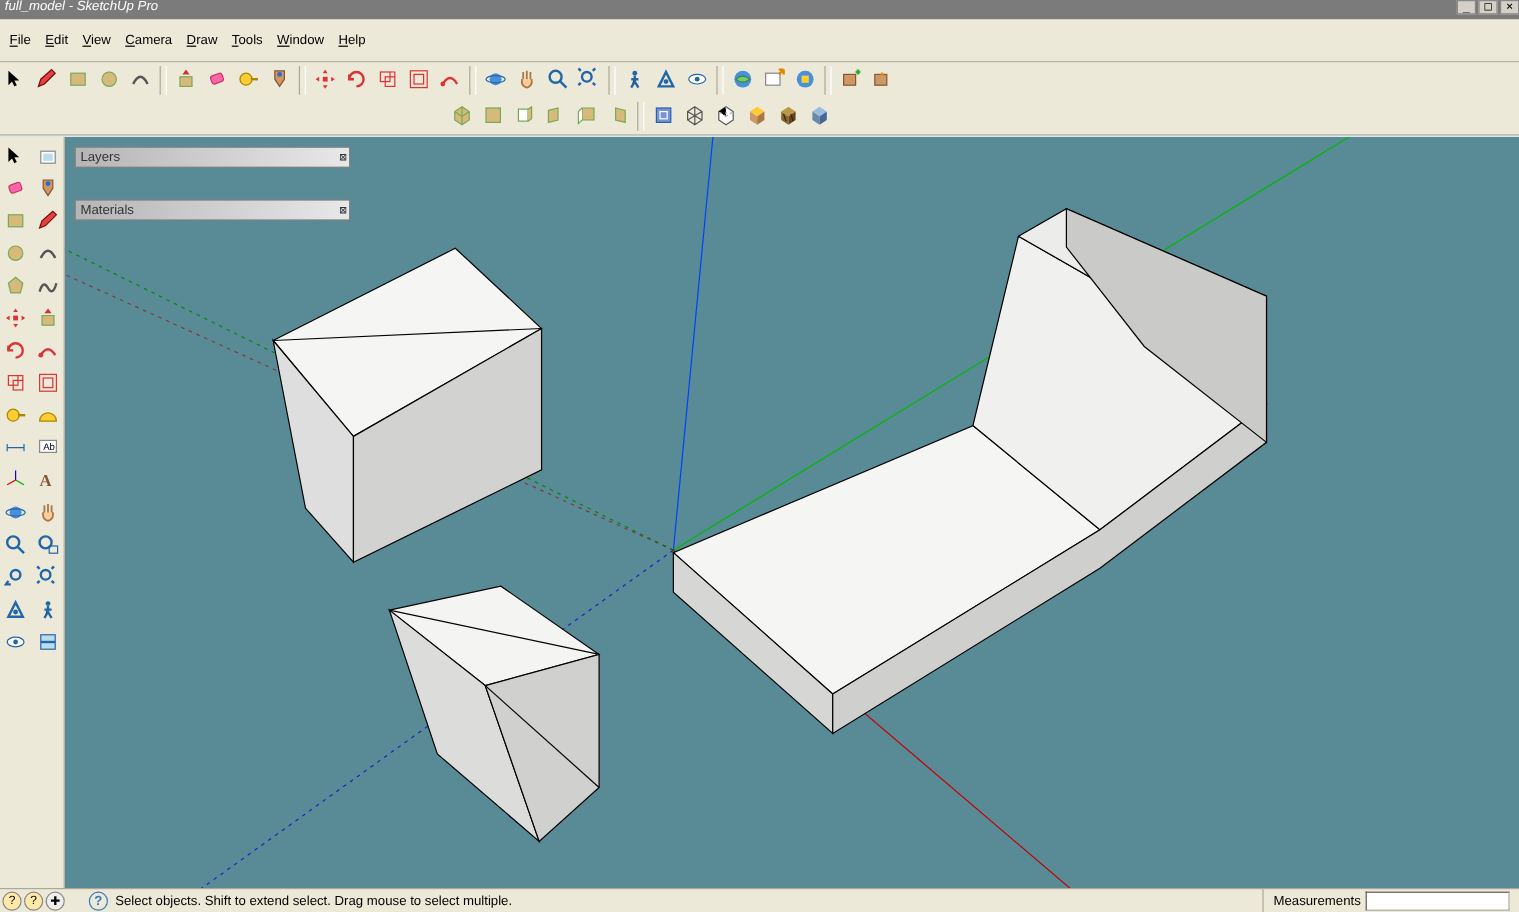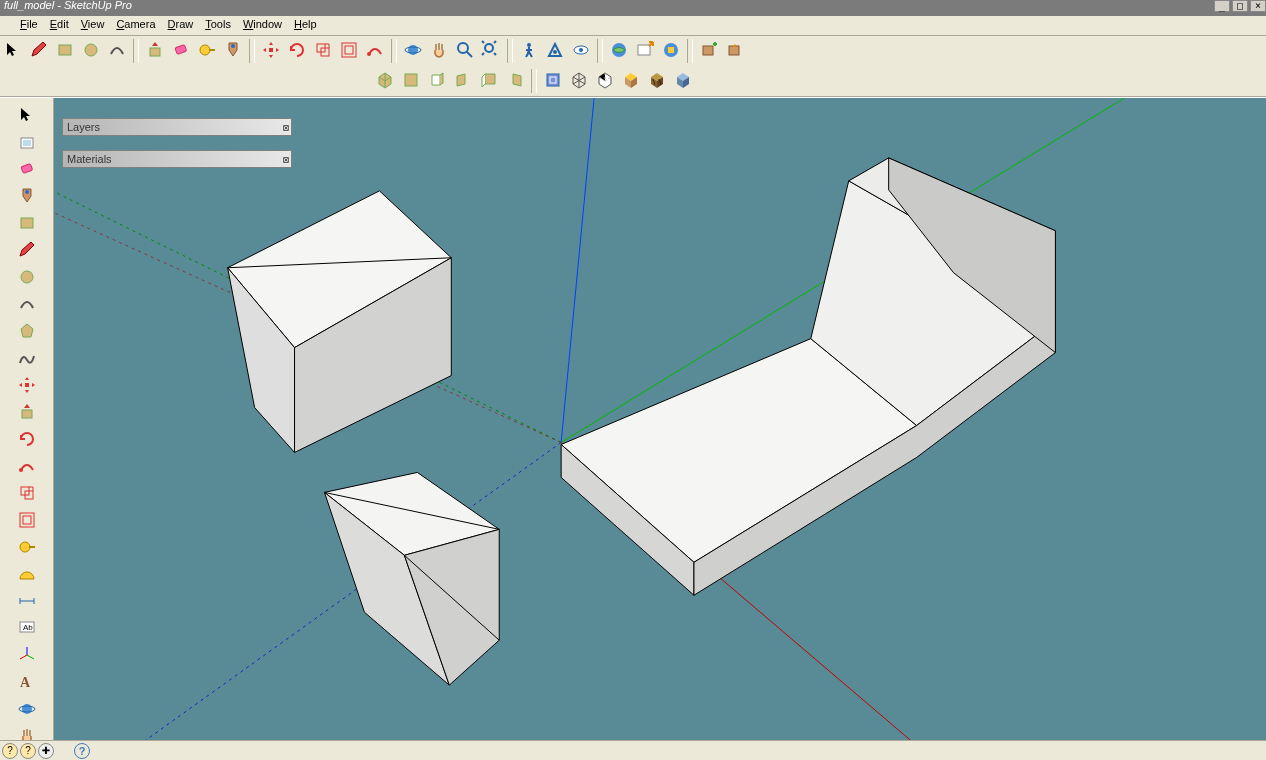--- a/index.html
+++ b/index.html
@@ -1,34 +1,34 @@
 <!DOCTYPE html>
 <html><head>
 <meta charset="utf-8">
 <style>
   * { box-sizing: border-box; margin: 0; padding: 0; user-select: none; }
   html, body { width: 1266px; height: 760px; font-family: "Tahoma", sans-serif; font-size: 11px; background: #d4d0c8; overflow: hidden; }
   .titlebar { height: 16px; background: #7b7b7b; color: #fff; padding-left: 4px; font-style: italic; font-size: 11px; line-height: 11px; overflow: hidden; position: relative; }
   .titlebar .ctrls { position: absolute; right: 0; top: 0; display: flex; }
   .titlebar .ctrls div { width: 16px; height: 12px; background: #d4d0c8; margin-left: 2px; font-family: monospace; font-size: 10px; text-align: center; line-height: 10px; color:#000; border:1px solid #888;}
-  .menubar { height: 20px; background: #ece9d8; display: flex; align-items: flex-start; padding-left: 14px; border-bottom: 1px solid #aca899; }
+  .menubar { height: 36px; background: #ece9d8; display: flex; align-items: center; padding-left: 2px; border-bottom: 1px solid #aca899; }
   .menubar .m { padding: 2px 6px; cursor: default; }
   .menubar .m u { text-decoration: underline; }
   .toolbar { background: #ece9d8; border-bottom: 1px solid #aca899; }
   .tb-row { display: flex; align-items: center; height: 30px; }
   .tb-sep { width: 6px; height: 24px; border-left: 1px solid #aca899; border-right: 1px solid #fff; margin: 0 3px; }
   .tb-btn { width: 26px; height: 26px; display: flex; align-items: center; justify-content: center; border: 1px solid transparent; }
   .row2 { padding-left: 372px; }
   .workspace { position: relative; width: 100%; height: 678px; background: #598b97; overflow: hidden; border-top: 1px solid #fff;}
   .left-tools { position: absolute; left: 0; top: 0; width: 54px; height: 100%; background: #ece9d8; border-right: 1px solid #aca899; display: flex; flex-direction: column; align-items: center; padding-top: 4px; }
-  .lt-row { display: flex; flex-direction: column; }
+  .lt-row { display: flex; }
   .lt-btn { width: 25px; height: 25px; margin: 1px; display:flex; align-items:center; justify-content:center; border:1px solid transparent;}
   .panel { position: absolute; width: 230px; height: 18px; background: linear-gradient(to right,#b5b5b5,#e8e8e8); border: 1px solid #808080; font-size: 11px; padding-left: 4px; line-height: 16px; color: #333; }
   .panel .x { position: absolute; right: 2px; top: 1px; font-family: monospace; font-size: 10px; cursor:default;}
-  #layers-panel { left: 62px; top: 20px; }
+  #layers-panel { left: 62px; top: 8px; }
   #materials-panel { left: 62px; top: 27px; margin-top: 25px; }
   .statusbar { position: absolute; bottom: 0; left: 0; right: 0; height: 20px; background: #ece9d8; border-top: 1px solid #aca899; display: flex; align-items: center; }
   .status-icons { display:flex; padding-left:2px; gap:2px;}
   .status-icons div { width:16px; height:16px; border-radius:50%; border:1px solid #888; display:flex;align-items:center;justify-content:center;font-size:10px;}
   .hint { margin-left: 20px; display:flex; align-items:center; gap:6px;}
   .meas { margin-left: auto; padding: 0 8px; border-left:1px solid #aca899; height:100%; display:flex; align-items:center;}
   .meas-box { width:120px; height:16px; background:#fff; border:1px inset #aca899; margin-left:4px;}
   svg.viewport { position:absolute; left:54px; top:0; width: calc(100% - 54px); height:100%;}
 </style>
 </head>
@@ -556,14 +556,19 @@
 </div>
 
 <div class="statusbar">
   <div class="status-icons">
     <div style="background:#ffe9a8">?</div>
     <div style="background:#ffe9a8">?</div>
     <div style="background:#eee">✚</div>
   </div>
   <div class="hint">
     <span style="display:inline-flex;width:16px;height:16px;border-radius:50%;border:1px solid #3a7ab8;color:#3a7ab8;align-items:center;justify-content:center;font-weight:bold;">?</span>
+    <span>Select objects. Shift to extend select. Drag mouse to select multiple.</span>
+  </div>
+  <div class="meas">
+    <span>Measurements</span>
+    <div class="meas-box"></div>
   </div>
 </div>
 
 </body></html>

